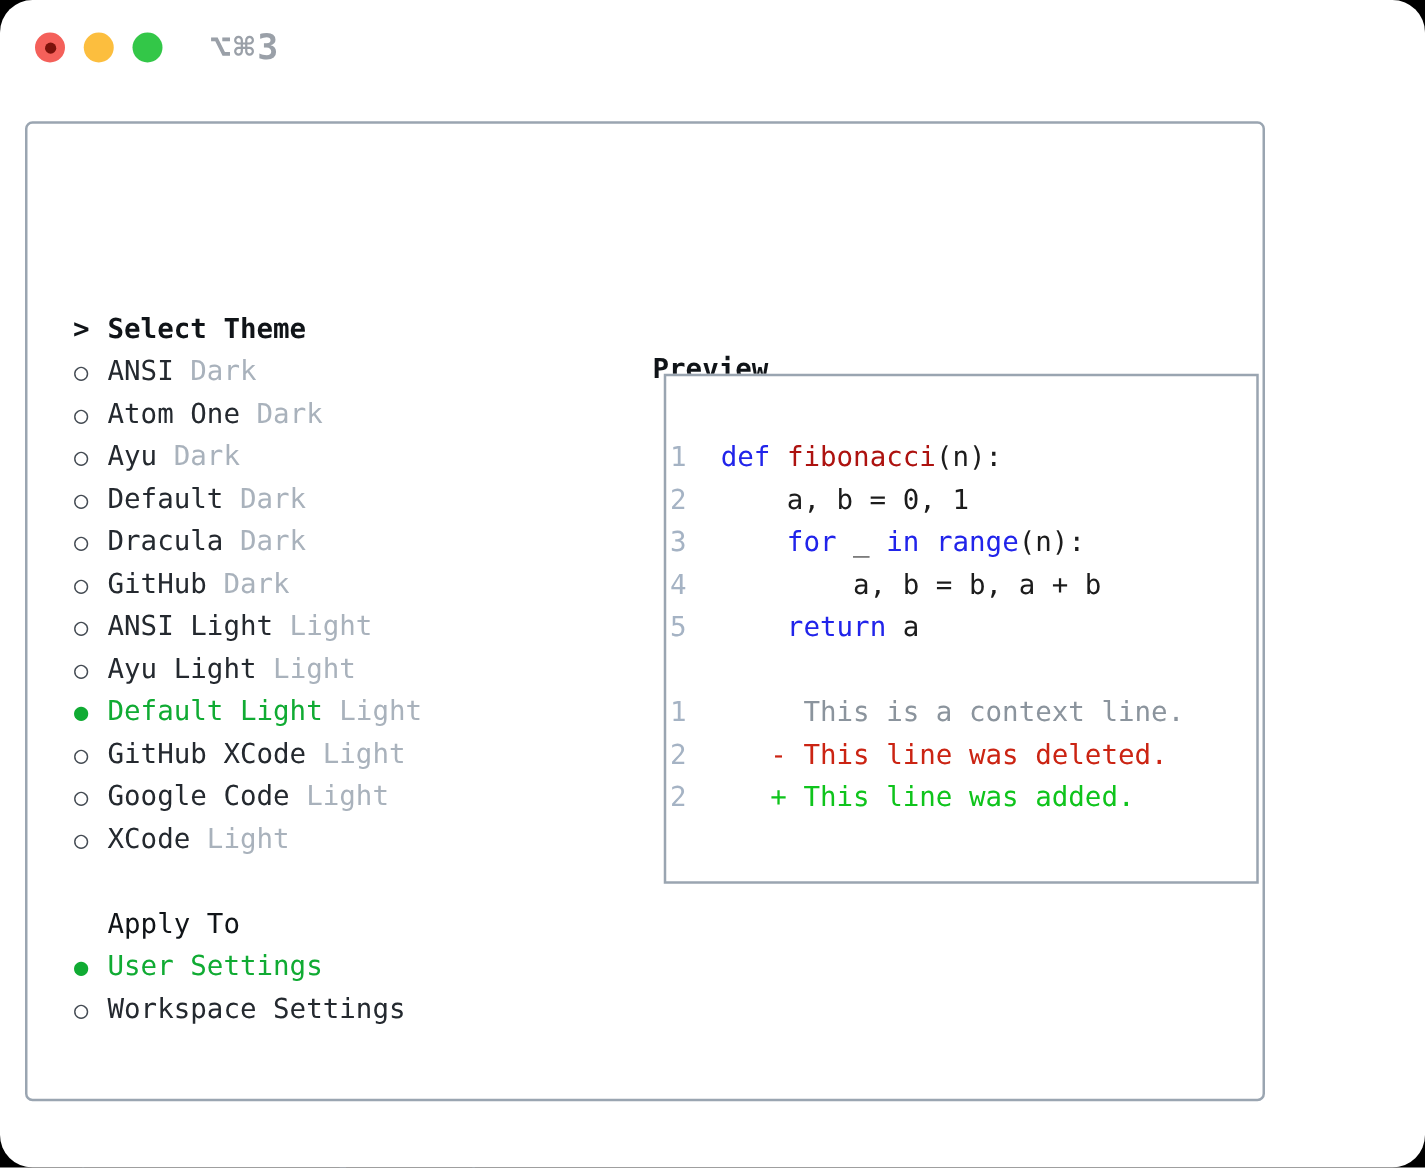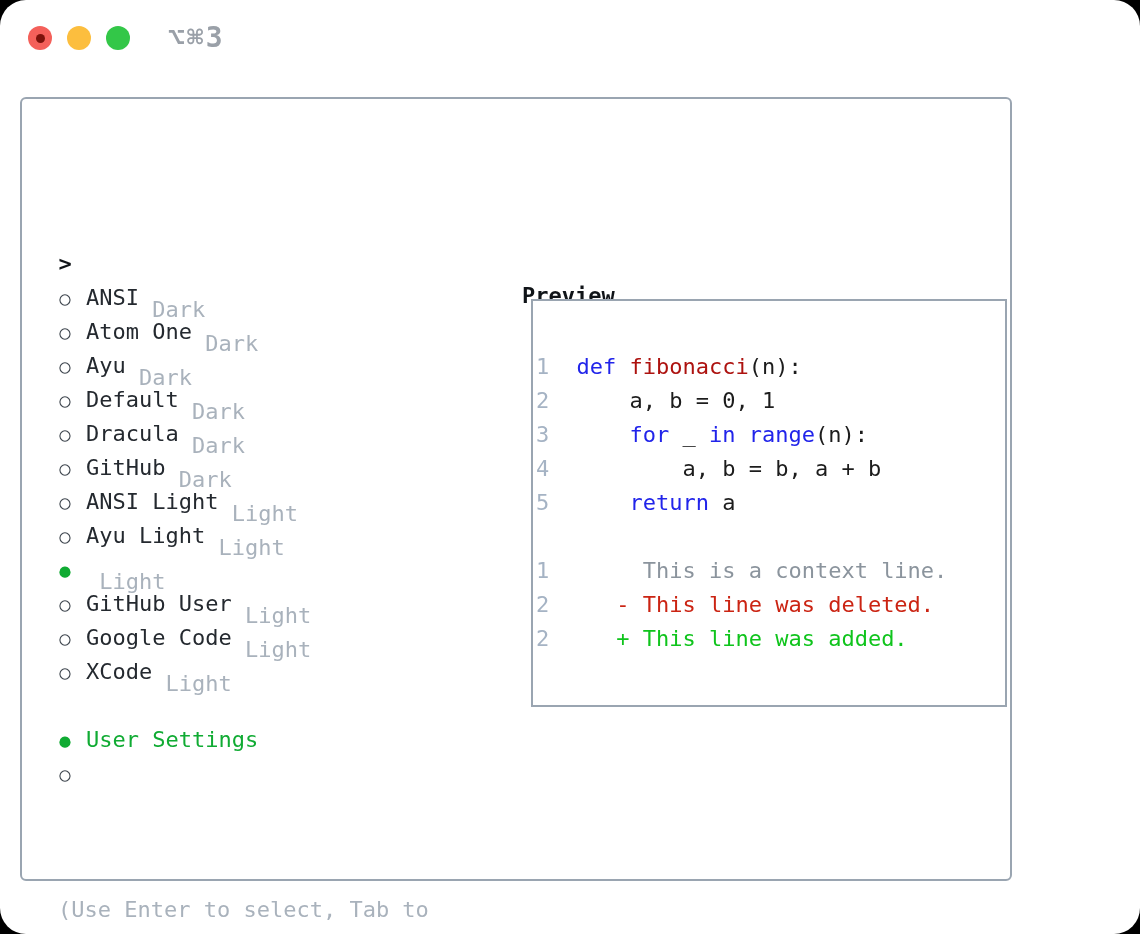--- a/index.html
+++ b/index.html
@@ -44,21 +44,21 @@
     position: absolute; left: 36px; top: 148px;
     font-size: 22px; line-height: 34px; color: var(--text);
   }
   .row { display: flex; height: 34px; white-space: pre; }
   .marker { width: 14px; margin-right: 14px; text-align: center; flex: none; }
   .row-header { font-weight: bold; color: #101418; }
   .row-header .marker { color: #101418; }
   .ring { color: var(--ring); font-size: 19px; }
   .dot { color: var(--accent-green); font-size: 19px; }
   .name { color: var(--text); }
-  .variant { color: var(--muted); margin-top: 12px; }
+  .variant { color: var(--muted); }
   .sel .name { color: var(--accent-green); }
   .apply-header { color: #101418; }
   .spacer { height: 34px; }
   .help { color: var(--muted); white-space: pre; }
   
   .preview-title {
     position: absolute; left: 500px; top: 148px; height: 34px; line-height: 34px;
     font-size: 22px; font-weight: bold; color: #101418; margin-top: 32px;
   }
   .preview-box {
@@ -88,43 +88,48 @@
     <div class="light light-min"></div>
     <div class="light light-zoom"></div>
   </div>
   <div class="shortcut">⌥⌘3</div>
 
   <div class="panel">
 
     <div class="left-col">
       <div class="row row-header">
         <span class="marker">&gt;</span>
+        <span>Select Theme</span>
       </div>
 
       <div id="theme-list">
           <div class="row"><span class="marker ring">○</span><span class="name">ANSI</span><span class="variant"> Dark</span></div>
           <div class="row"><span class="marker ring">○</span><span class="name">Atom One</span><span class="variant"> Dark</span></div>
           <div class="row"><span class="marker ring">○</span><span class="name">Ayu</span><span class="variant"> Dark</span></div>
           <div class="row"><span class="marker ring">○</span><span class="name">Default</span><span class="variant"> Dark</span></div>
           <div class="row"><span class="marker ring">○</span><span class="name">Dracula</span><span class="variant"> Dark</span></div>
           <div class="row"><span class="marker ring">○</span><span class="name">GitHub</span><span class="variant"> Dark</span></div>
           <div class="row"><span class="marker ring">○</span><span class="name">ANSI Light</span><span class="variant"> Light</span></div>
           <div class="row"><span class="marker ring">○</span><span class="name">Ayu Light</span><span class="variant"> Light</span></div>
-          <div class="row sel"><span class="marker dot">●</span><span class="variant"> Light</span></div>
-          <div class="row"><span class="marker ring">○</span><span class="name">GitHub User</span><span class="variant"> Light</span></div>
+          <div class="row sel"><span class="marker dot">●</span><span class="name">Default Light</span><span class="variant"> Light</span></div>
+          <div class="row"><span class="marker ring">○</span><span class="name">GitHub XCode</span><span class="variant"> Light</span></div>
           <div class="row"><span class="marker ring">○</span><span class="name">Google Code</span><span class="variant"> Light</span></div>
           <div class="row"><span class="marker ring">○</span><span class="name">XCode</span><span class="variant"> Light</span></div>
         </div>
 
       <div class="spacer"></div>
 
+      <div class="row apply-header">
+        <span class="marker"> </span>
+        <span>Apply To</span>
+      </div>
 
       <div id="apply-list">
           <div class="row sel"><span class="marker dot">●</span><span class="name">User Settings</span></div>
-          <div class="row"><span class="marker ring">○</span></div>
+          <div class="row"><span class="marker ring">○</span><span class="name">Workspace Settings</span></div>
         </div>
 
       <div class="spacer"></div>
 
       <div class="help">
         <div>(Use Enter to select, Tab to</div>
         
       </div>
     </div>
 

